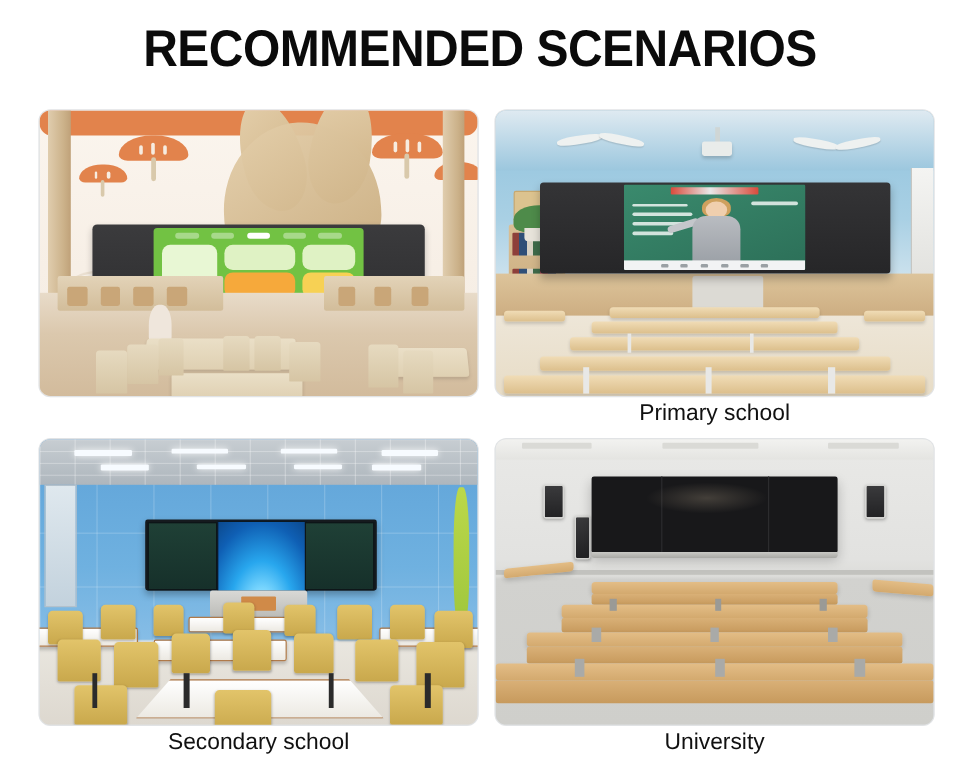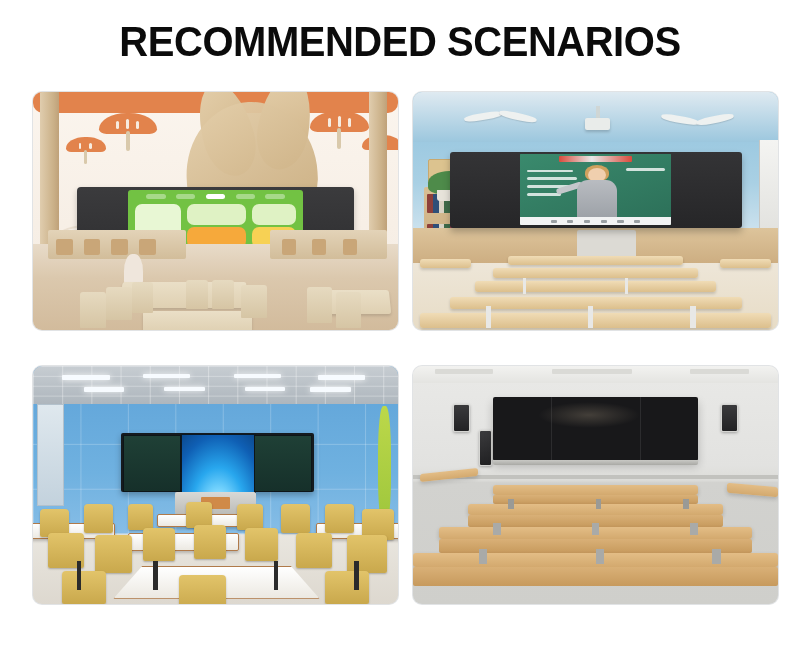--- a/index.html
+++ b/index.html
@@ -354,20 +354,21 @@
           <div class="abs pr-desk" style="left:2%;top:93%;width:96%;height:6%;"></div>
           <div class="abs pr-desk" style="left:2%;top:70%;width:14%;height:4%;"></div>
           <div class="abs pr-desk" style="right:2%;top:70%;width:14%;height:4%;"></div>
           <div class="abs pr-deskleg" style="left:30%;top:78%;width:1%;height:7%;"></div>
           <div class="abs pr-deskleg" style="left:58%;top:78%;width:1%;height:7%;"></div>
           <div class="abs pr-deskleg" style="left:20%;top:90%;width:1.4%;height:9%;"></div>
           <div class="abs pr-deskleg" style="left:48%;top:90%;width:1.4%;height:9%;"></div>
           <div class="abs pr-deskleg" style="left:76%;top:90%;width:1.4%;height:9%;"></div>
         </div>
       </div>
+      <div class="caption">Primary school</div>
     </div>
 
     <div class="cell">
       <div class="photo">
         <div class="scene">
           <div class="abs sc-wall"></div>
           <div class="abs sc-panelgrid"></div>
 
           <div class="abs sc-ceil">
             <div class="sc-ceilgrid"></div>
@@ -421,20 +422,21 @@
           <div class="abs sc-chair" style="left:8%;top:86%;width:12%;height:14%;"></div>
           <div class="abs sc-chair" style="left:40%;top:88%;width:13%;height:14%;"></div>
           <div class="abs sc-chair" style="right:8%;top:86%;width:12%;height:14%;"></div>
 
           <div class="abs sc-chairleg" style="left:12%;top:82%;width:1.2%;height:12%;"></div>
           <div class="abs sc-chairleg" style="left:33%;top:82%;width:1.2%;height:12%;"></div>
           <div class="abs sc-chairleg" style="left:66%;top:82%;width:1.2%;height:12%;"></div>
           <div class="abs sc-chairleg" style="left:88%;top:82%;width:1.2%;height:12%;"></div>
         </div>
       </div>
+      <div class="caption">Secondary school</div>
     </div>
 
     <div class="cell">
       <div class="photo">
         <div class="scene">
           <div class="abs un-wall"></div>
           <div class="abs un-ceil">
             <div class="un-ceilslot" style="left:6%;width:16%;"></div>
             <div class="un-ceilslot" style="left:38%;width:22%;"></div>
             <div class="un-ceilslot" style="right:8%;width:16%;"></div>
@@ -471,16 +473,17 @@
           <div class="abs un-gap" style="left:50%;top:56%;width:1.6%;height:4%;"></div>
           <div class="abs un-gap" style="left:74%;top:56%;width:1.6%;height:4%;"></div>
           <div class="abs un-metal" style="left:22%;top:66%;width:2%;height:5%;"></div>
           <div class="abs un-metal" style="left:49%;top:66%;width:2%;height:5%;"></div>
           <div class="abs un-metal" style="left:76%;top:66%;width:2%;height:5%;"></div>
           <div class="abs un-metal" style="left:18%;top:77%;width:2.4%;height:6%;"></div>
           <div class="abs un-metal" style="left:50%;top:77%;width:2.4%;height:6%;"></div>
           <div class="abs un-metal" style="left:82%;top:77%;width:2.4%;height:6%;"></div>
         </div>
       </div>
+      <div class="caption">University</div>
     </div>
 
   </div>
 </div>
 
 </body></html>

